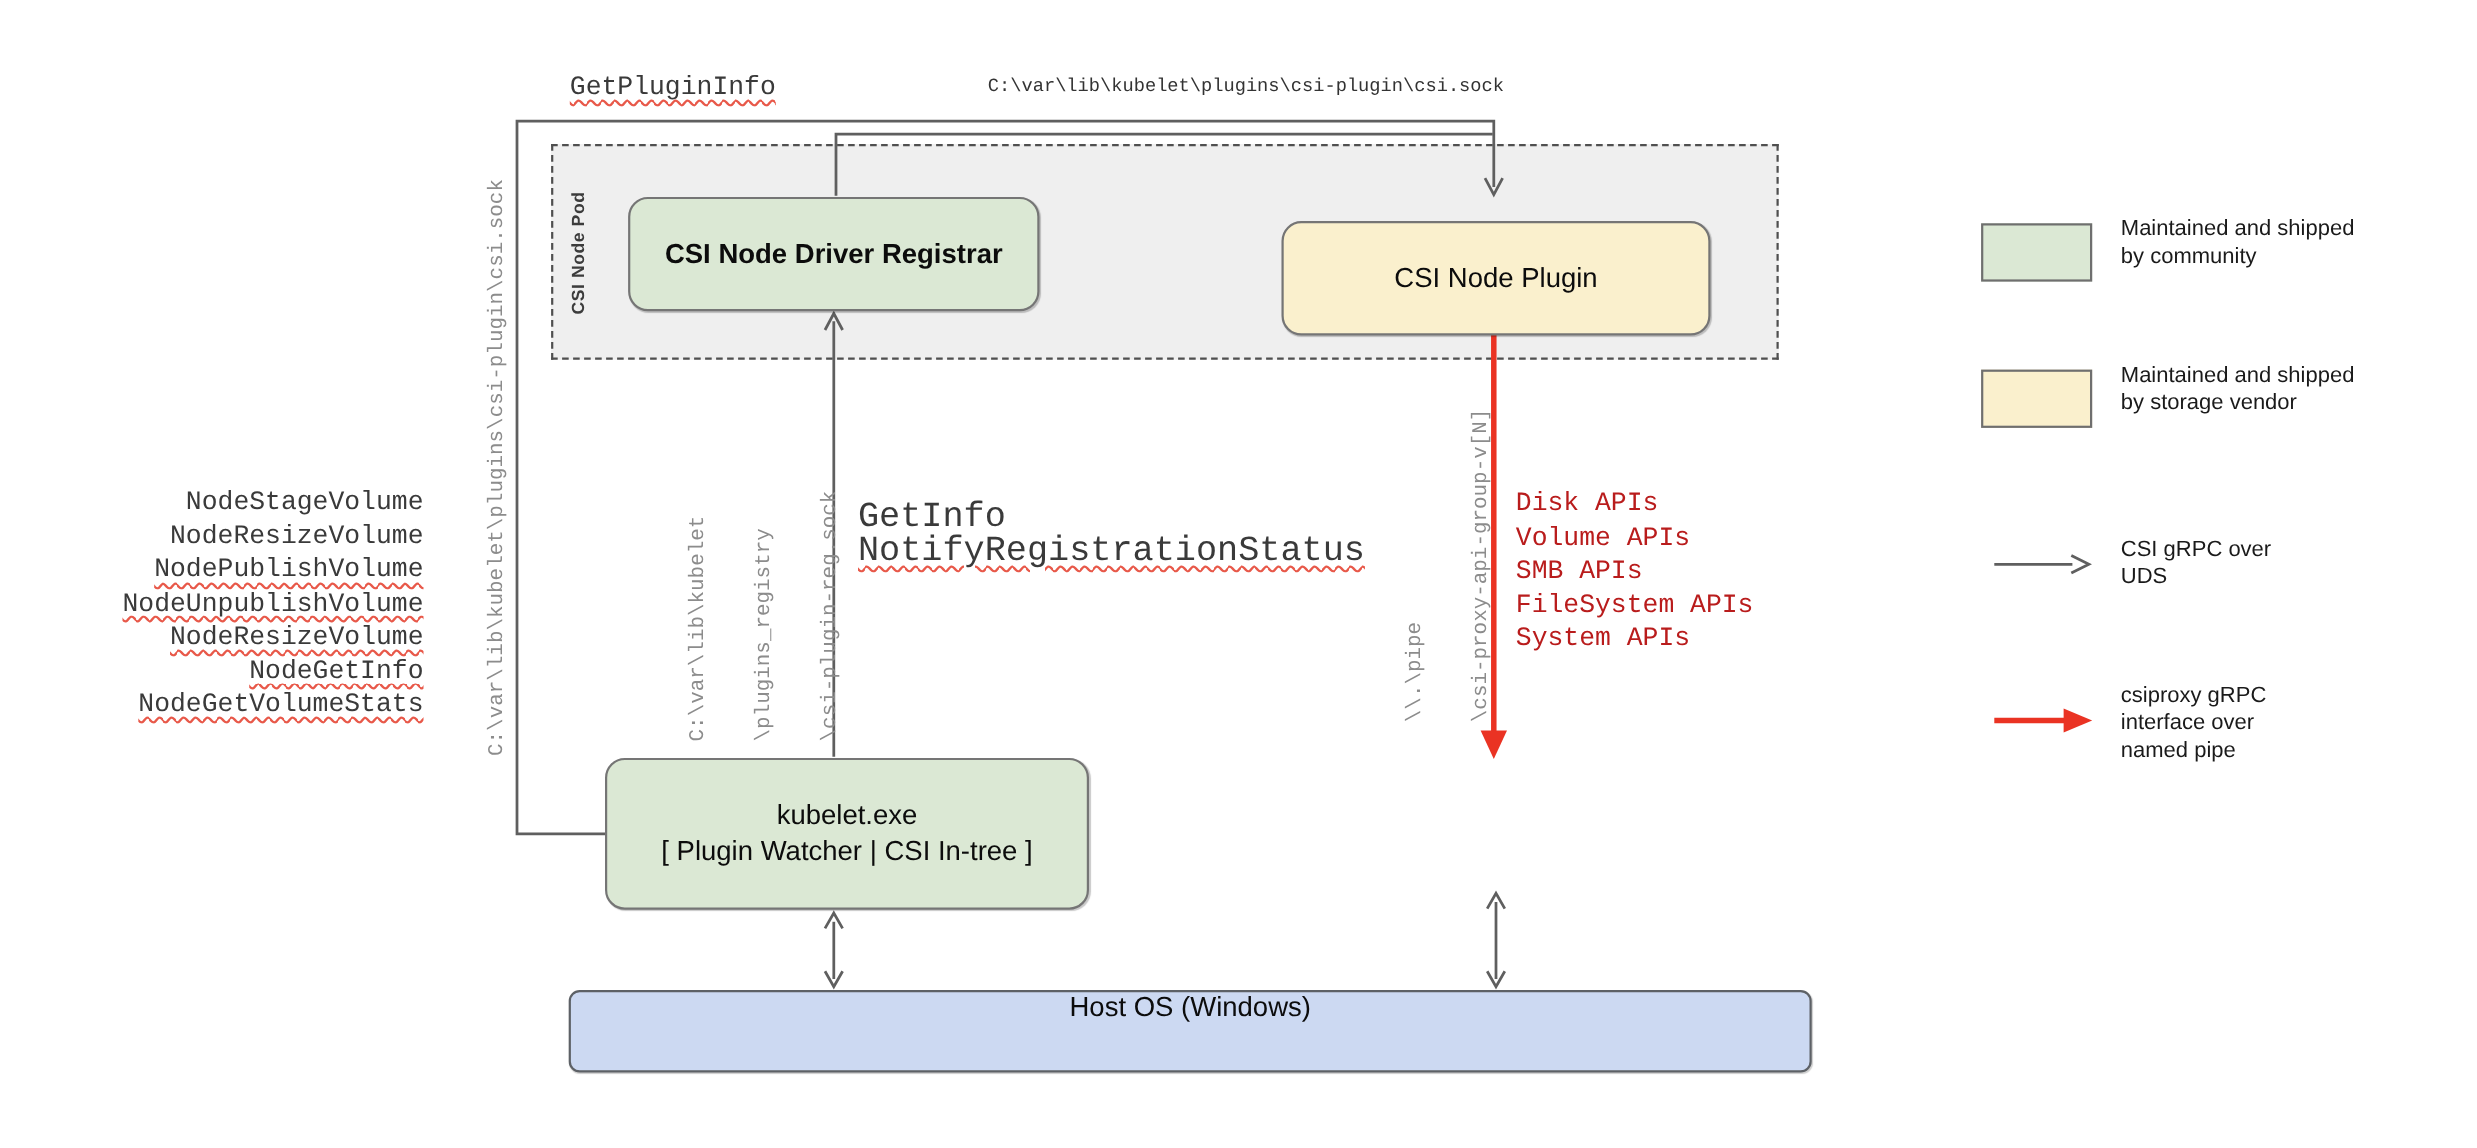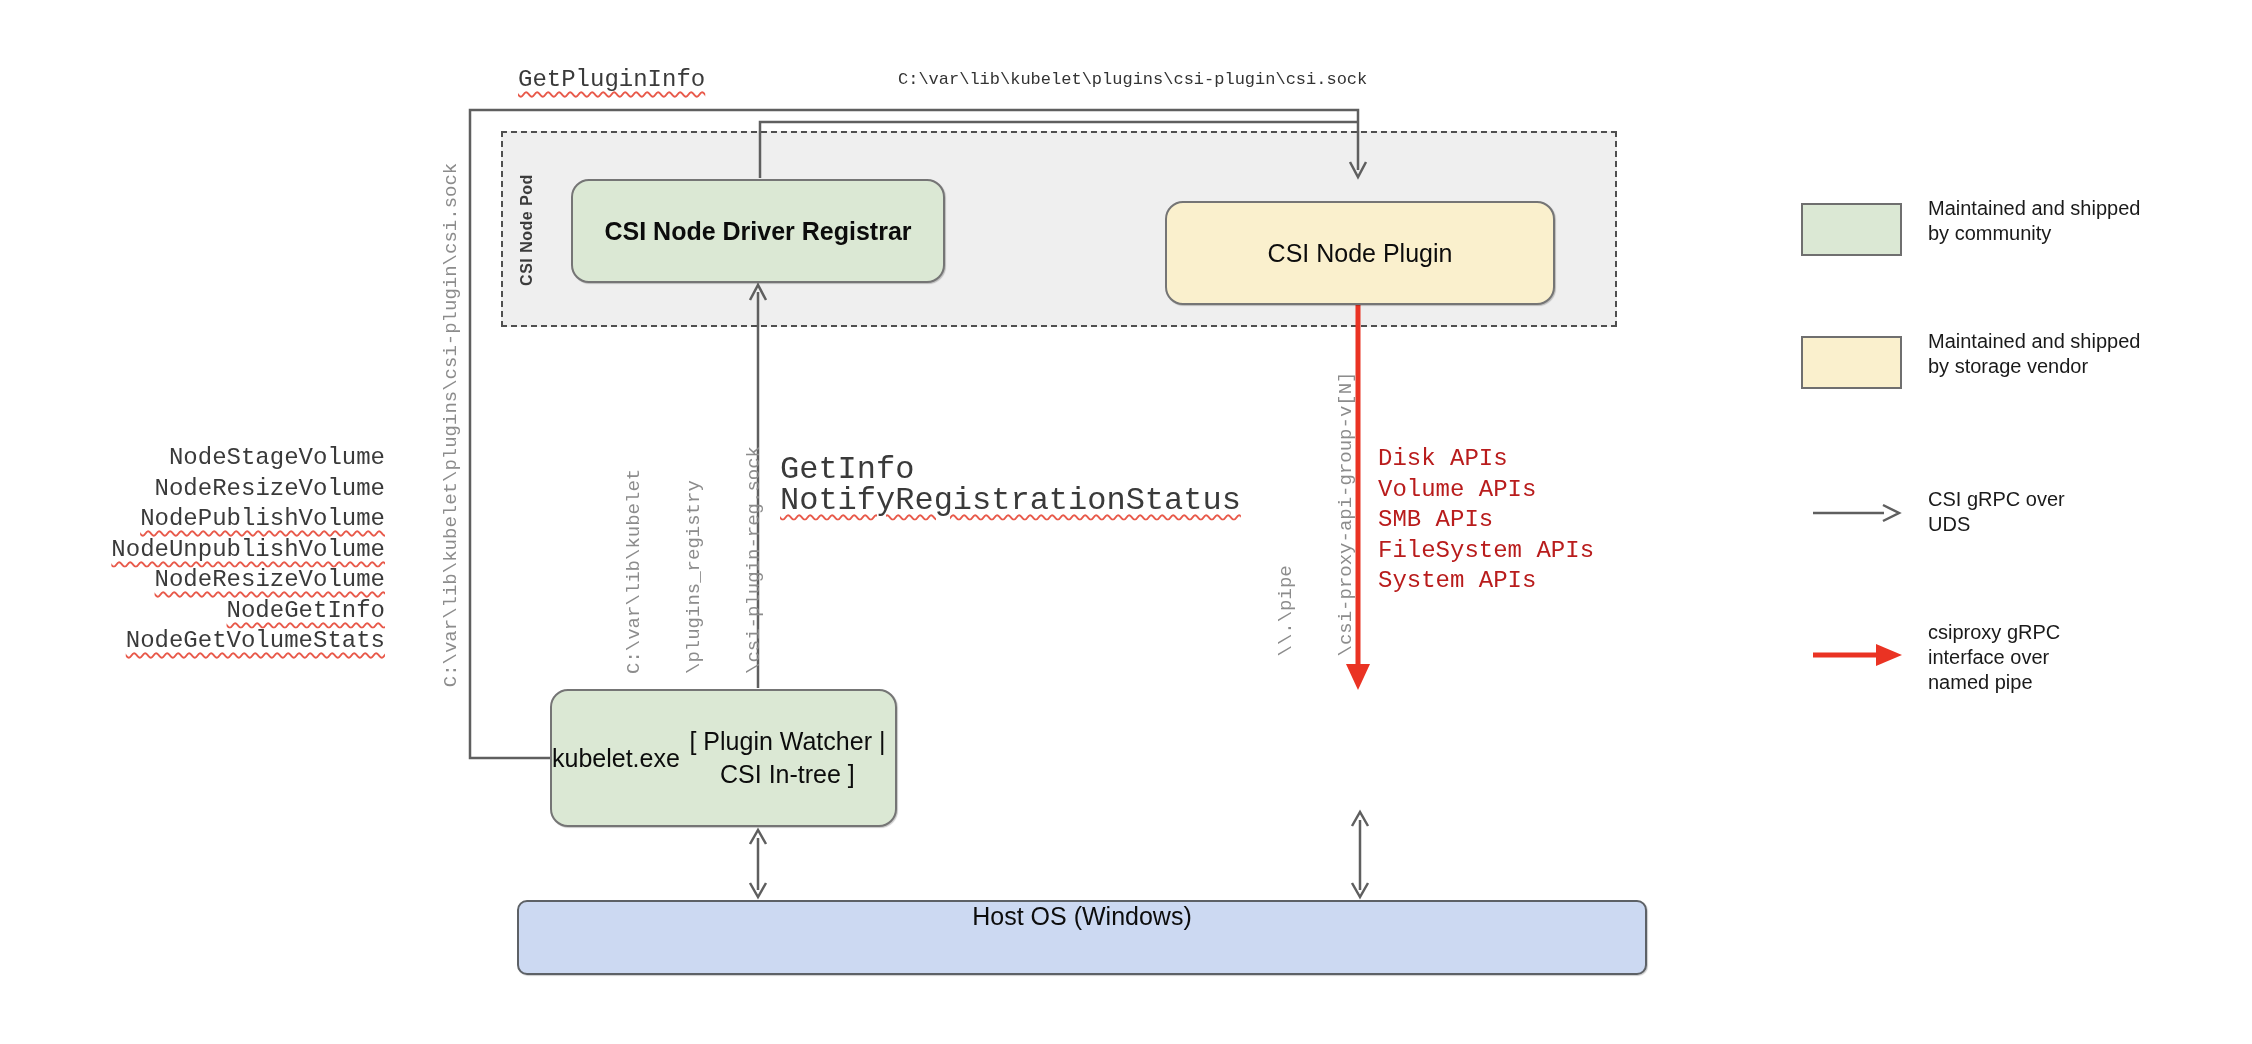--- a/index.html
+++ b/index.html
@@ -15,21 +15,21 @@
   }
   .node-box{
     box-sizing:border-box;border:2px solid #757575;border-radius:18px;
     display:flex;align-items:center;justify-content:center;text-align:center;
     font-size:25px;color:#0c0c0c;box-shadow:1px 1px 1px rgba(0,0,0,.22);
   }
   .green{background:#dbe8d4;}
   .yellow{background:#faf0cd;margin-top:23px;}
   .registrar{left:571px;top:179px;width:374px;height:104px;font-weight:bold;}
   .plugin{left:1165px;top:178px;width:390px;height:104px;}
-  .kubelet{left:550px;top:689px;width:347px;height:138px;flex-direction:row;line-height:33px;}
+  .kubelet{left:550px;top:689px;width:440px;height:138px;flex-direction:column;line-height:33px;}
   .proxy{left:1197px;top:688px;width:326px;height:122px;}
   .host{
     left:517px;top:900px;width:1130px;height:75px;background:#ccd9f2;
     border:2.5px solid #5d6166;border-radius:10px;box-sizing:border-box;
     display:flex;align-items:flex-start;justify-content:center;font-size:25px;color:#0c0c0c;
     box-shadow:1px 1px 1px rgba(0,0,0,.2);
   }
   
   .mono{font-family:"Liberation Mono",monospace;color:#3a3a3a;}
   .sq{

